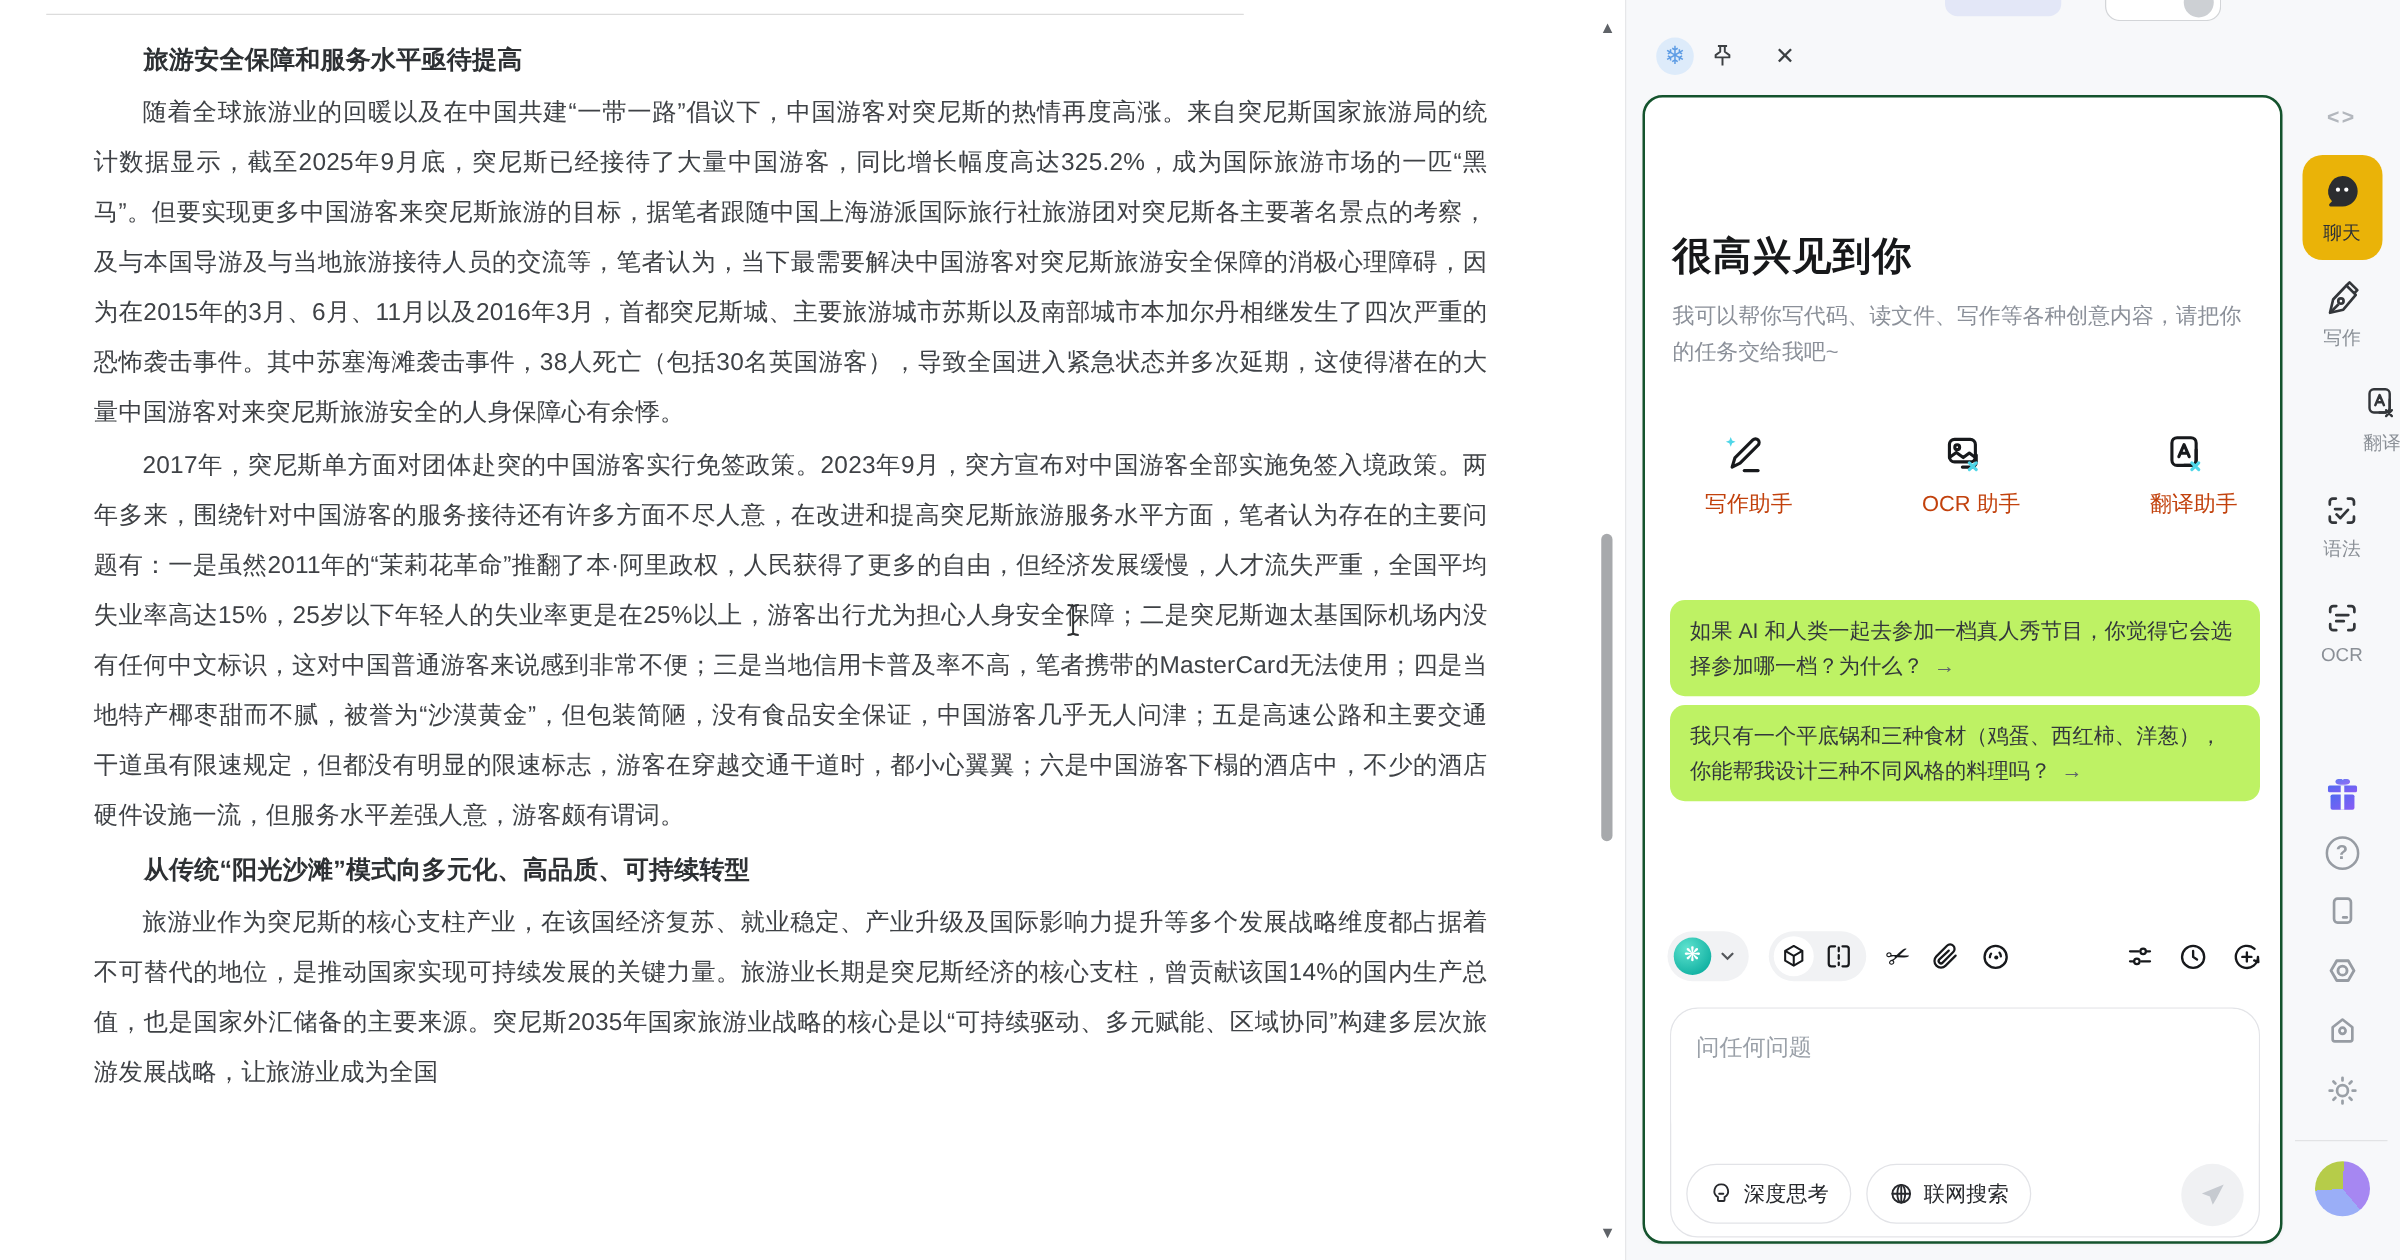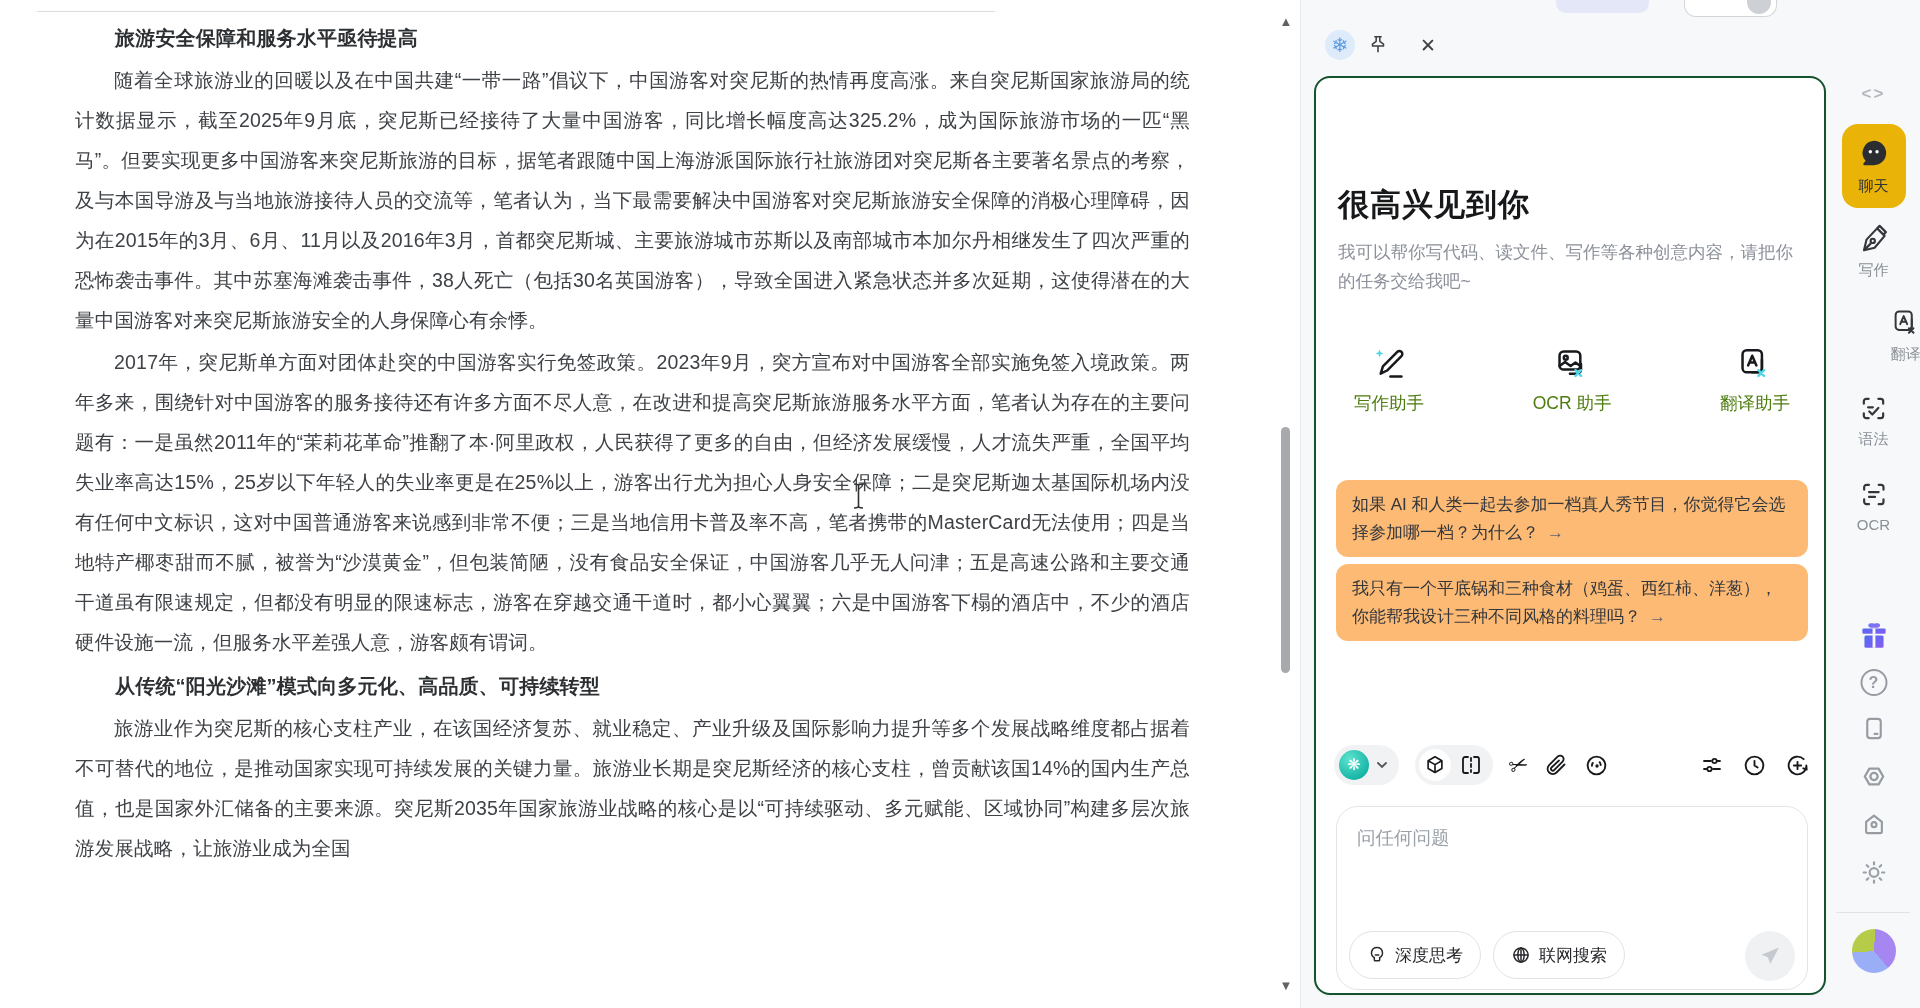--- a/index.html
+++ b/index.html
@@ -3,21 +3,21 @@
 <meta charset="utf-8">
 <style>
   * { margin:0; padding:0; box-sizing:border-box; }
   html,body { width:1920px; height:1008px; overflow:hidden; background:#ffffff;
               font-family:"Liberation Sans","DejaVu Sans",sans-serif; }
   .stage { position:relative; width:1920px; height:1008px; }
 
   
   .doc { position:absolute; left:0; top:0; width:1300px; height:1008px; background:#fff; overflow:hidden; }
   .doc-topline { position:absolute; left:37px; top:11px; width:958px; height:1px; background:#dcdcdc; }
-  .doc-inner { position:absolute; left:75px; top:14px; width:1115px; color:#3e4145;
+  .doc-inner { position:absolute; left:75px; top:24px; width:1115px; color:#3e4145;
                font-size:19.5px; line-height:40px; text-align:justify; letter-spacing:.2px; }
   .doc-inner h3 { font-size:20px; color:#2d3033; font-weight:bold; text-indent:2em; line-height:40px; margin-top:4px; }
   .doc-inner p { text-indent:2em; margin:2px 0; }
   .ibeam { position:absolute; left:851px; top:482px; }
 
   
   .doc-scrollbar { position:absolute; left:1277px; top:0; width:18px; height:1008px; }
   .sb-arrow { position:absolute; left:0; width:18px; text-align:center; color:#5f6368; font-size:13px; line-height:18px; cursor:default; }
   .sb-up { top:13px; } .sb-down { bottom:13px; }
   .sb-thumb { position:absolute; left:4px; top:427px; width:9px; height:246px; background:#a7a9ac; border-radius:6px; }
@@ -36,23 +36,23 @@
   .hdr-pin { margin-left:8px; }
   .hdr-close { margin-left:20px; font-size:19px; color:#3c4043; }
 
   .chat-card { position:absolute; left:13px; top:76px; width:512px; height:919px; background:#fff;
                border:2px solid #14532d; border-radius:16px; box-shadow:0 1px 3px rgba(0,0,0,.04); }
   .greet-title { position:absolute; left:22px; top:106px; font-size:31px; font-weight:bold; color:#17181a; letter-spacing:1px; }
   .greet-sub { position:absolute; left:22px; top:160px; width:468px; font-size:17.5px; line-height:29px; color:#8b9099; }
 
   .quick-actions { position:absolute; left:10px; top:268px; width:492px; display:flex; justify-content:space-between; padding:0 28px; }
   .qa-item { display:flex; flex-direction:column; align-items:center; gap:9px; cursor:pointer; }
-  .qa-label { font-size:17.5px; color:#4d7c0f; }
-
-  .suggestion { position:absolute; left:20px; width:472px; background:#fdba74; border-radius:12px;
+  .qa-label { font-size:17.5px; color:#c2410c;margin-left:10px; }
+
+  .suggestion { position:absolute; left:20px; width:472px; background:#bef264; border-radius:12px;
                 padding:11px 16px; font-size:17px; line-height:27.5px; color:#33373c; cursor:pointer; }
   .sg-1 { top:402px; } .sg-2 { top:486px; }
   .sg-arrow { color:#5f646a; margin-left:8px; }
 
   .toolbar { position:absolute; left:18px; top:664px; width:476px; height:46px; display:flex; align-items:center; }
   .tb-left { display:flex; align-items:center; gap:16px; }
   .tb-right { display:flex; align-items:center; gap:18px; margin-left:auto; }
   .model-pill { display:flex; align-items:center; gap:6px; background:#f1f2f4; border-radius:999px; padding:5px 10px 5px 5px; cursor:pointer; }
   .gpt-logo { width:30px; height:30px; border-radius:50%; background:radial-gradient(circle at 35% 30%, #5fe3cf, #14b3a4 75%);
               color:#fff; font-size:16px; line-height:30px; text-align:center; }

